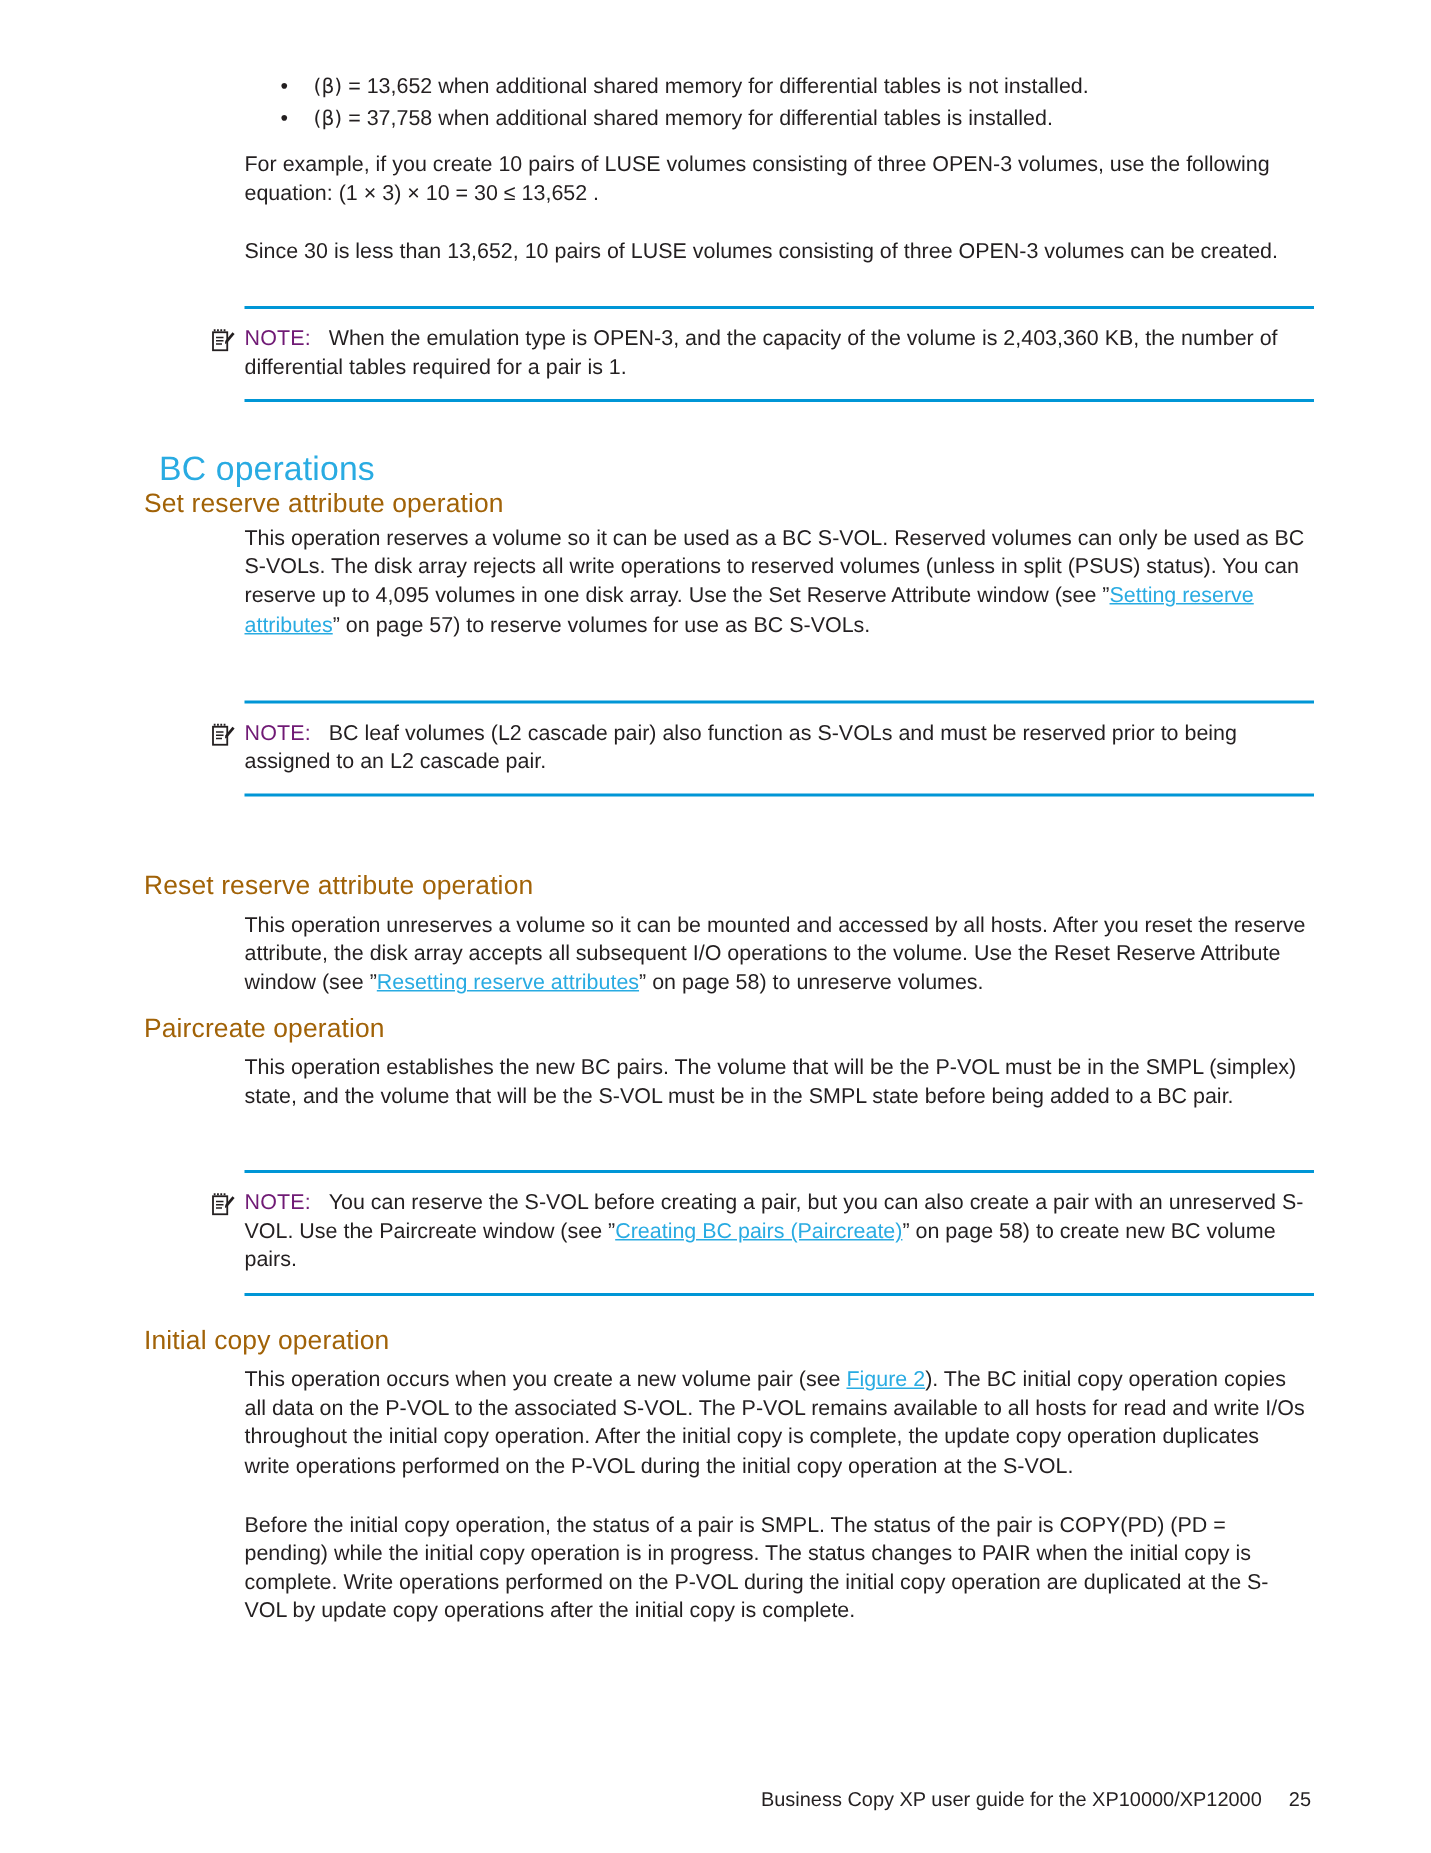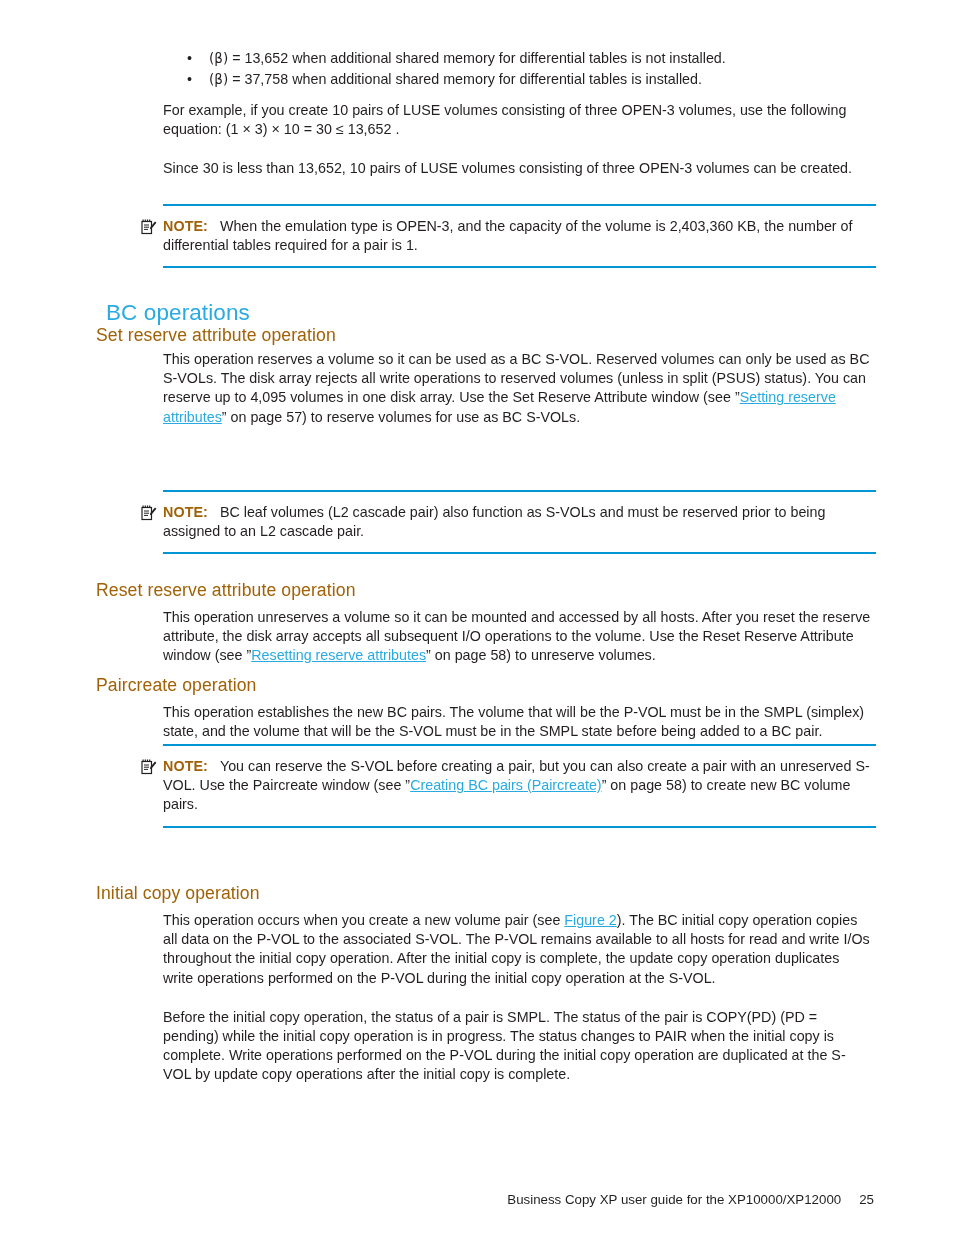--- a/index.html
+++ b/index.html
@@ -106,22 +106,22 @@
   }
   .note-icon {
     position: absolute;
     left: -22px;
     top: 13px;
     width: 16px;
     height: 16px;
     display: block;
   }
   .note-label {
-    color: #a16207;
-    font-weight: bold;
+    color: #701a75;
+    font-weight: normal;
     font-size: 14.3px;
     letter-spacing: 0.1px;
   }
 
   
   .footer {
     position: absolute;
     left: 0;
     right: 0;
     bottom: 0;
@@ -182,21 +182,21 @@
   </div>
 
   <h1 class="h-major" style="top:290px;">BC operations</h1>
 
   <h2 class="h-minor" style="top:325px;">Set reserve attribute operation</h2>
 
   <div class="body-col" style="top:350px;">
     <p class="para"><span>This operation reserves a volume so it can be used as a BC S-VOL. Reserved volumes can only be used as BC S-VOLs. The disk array rejects all write operations to reserved volumes (unless in split (PSUS) status). You can reserve up to 4,095 volumes in one disk array. Use the Set Reserve Attribute window (see ”</span><a class="link" href="#">Setting reserve attributes</a><span>” on page 57) to reserve volumes for use as BC S-VOLs.</span></p>
   </div>
 
-  <div class="note" style="top:490px;">
+  <div class="note" style="top:467px;">
     <div class="rule top"></div>
     <div class="note-body">
       <svg class="note-icon" viewBox="0 0 16 16">
         <rect x="1" y="2.5" width="9.5" height="12" fill="none" stroke="#231f20" stroke-width="1.2"></rect>
         <line x1="3" y1="6" x2="8" y2="6" stroke="#231f20" stroke-width="1"></line>
         <line x1="3" y1="8.2" x2="8" y2="8.2" stroke="#231f20" stroke-width="1"></line>
         <line x1="3" y1="10.4" x2="7" y2="10.4" stroke="#231f20" stroke-width="1"></line>
         <path d="M9 8.5 L14 2.5 L15.4 3.7 L10.4 9.7 Z" fill="#231f20"></path>
         <path d="M9 8.5 L9.1 10.3 L10.4 9.7 Z" fill="#231f20"></path>
         <line x1="1.5" y1="1.2" x2="10" y2="1.2" stroke="#231f20" stroke-width="1.4" stroke-dasharray="1.2 1"></line>
@@ -211,21 +211,21 @@
   <div class="body-col" style="top:608px;">
     <p class="para"><span>This operation unreserves a volume so it can be mounted and accessed by all hosts. After you reset the reserve attribute, the disk array accepts all subsequent I/O operations to the volume. Use the Reset Reserve Attribute window (see ”</span><a class="link" href="#">Resetting reserve attributes</a><span>” on page 58) to unreserve volumes.</span></p>
   </div>
 
   <h2 class="h-minor" style="top:675px;">Paircreate operation</h2>
 
   <div class="body-col" style="top:703px;">
     <p class="para">This operation establishes the new BC pairs. The volume that will be the P-VOL must be in the SMPL (simplex) state, and the volume that will be the S-VOL must be in the SMPL state before being added to a BC pair.</p>
   </div>
 
-  <div class="note" style="top:744px;">
+  <div class="note" style="top:780px;">
     <div class="rule top"></div>
     <div class="note-body">
       <svg class="note-icon" viewBox="0 0 16 16">
         <rect x="1" y="2.5" width="9.5" height="12" fill="none" stroke="#231f20" stroke-width="1.2"></rect>
         <line x1="3" y1="6" x2="8" y2="6" stroke="#231f20" stroke-width="1"></line>
         <line x1="3" y1="8.2" x2="8" y2="8.2" stroke="#231f20" stroke-width="1"></line>
         <line x1="3" y1="10.4" x2="7" y2="10.4" stroke="#231f20" stroke-width="1"></line>
         <path d="M9 8.5 L14 2.5 L15.4 3.7 L10.4 9.7 Z" fill="#231f20"></path>
         <path d="M9 8.5 L9.1 10.3 L10.4 9.7 Z" fill="#231f20"></path>
         <line x1="1.5" y1="1.2" x2="10" y2="1.2" stroke="#231f20" stroke-width="1.4" stroke-dasharray="1.2 1"></line>

